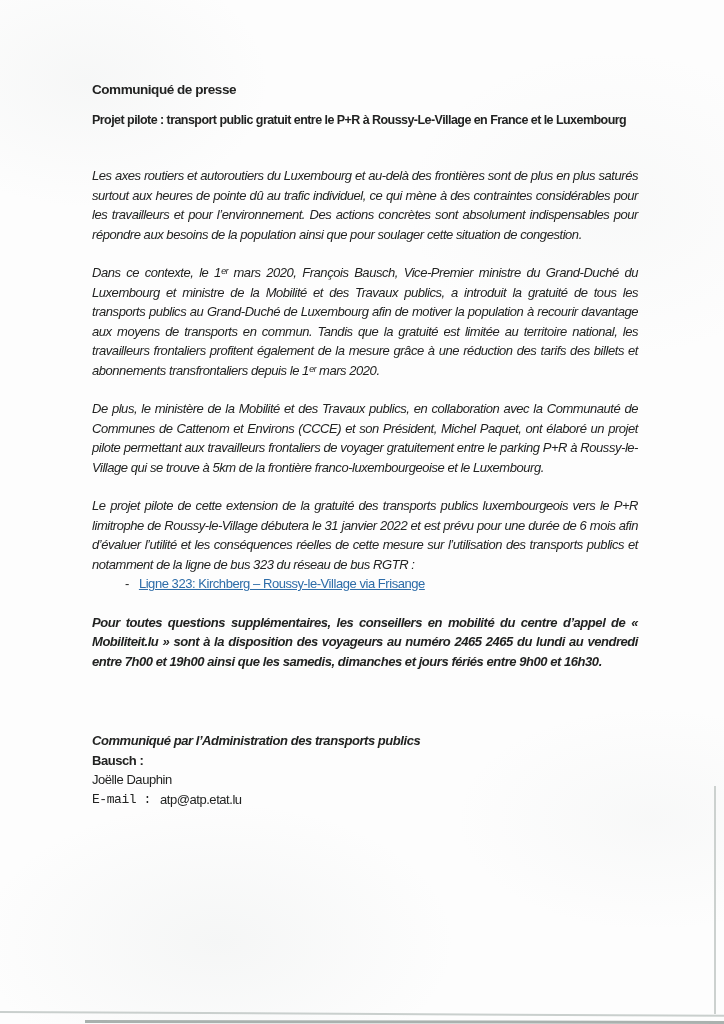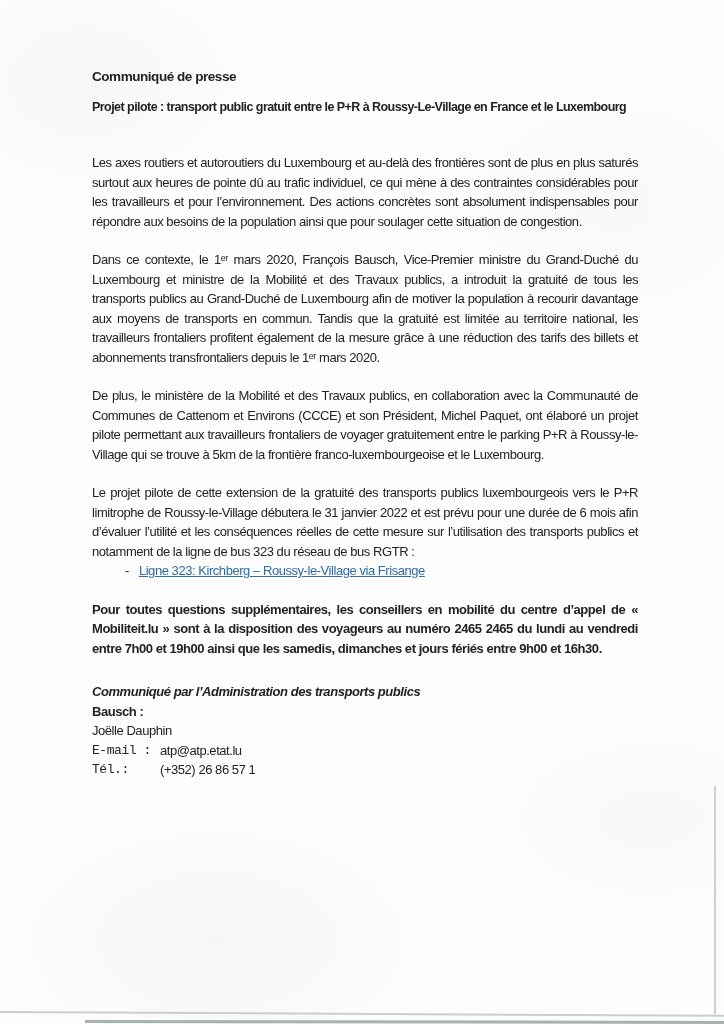--- a/index.html
+++ b/index.html
@@ -17,21 +17,21 @@
       radial-gradient(ellipse 300px 220px at 85% 20%, rgba(186,194,192,0.07), transparent 70%),
       radial-gradient(ellipse 340px 200px at 30% 92%, rgba(176,186,184,0.10), transparent 70%),
       radial-gradient(ellipse 280px 160px at 90% 80%, rgba(186,194,192,0.08), transparent 70%),
       #fdfdfd;
     color: #222322;
     font-family: "Liberation Sans", "DejaVu Sans", sans-serif;
     -webkit-font-smoothing: antialiased;
   }
   .content {
     position: absolute;
-    top: 67px;
+    top: 80px;
     left: 92px;
     width: 558px;
     font-size: 13px;
     line-height: 19.5px;
     letter-spacing: -0.45px;
   }
   .kicker {
     font-weight: bold;
     font-size: 13.5px;
     margin: 0 0 11px 0;
@@ -39,20 +39,21 @@
   .doc-title {
     font-weight: bold;
     font-size: 12.5px;
     letter-spacing: -0.55px;
     white-space: nowrap;
     margin: 0 0 36px 0;
   }
   .para {
     margin: 0 12px 19px 0;
     text-align: justify;
+    font-style: italic;
   }
   .para.bold {
     font-weight: bold;
   }
   .bullet-row {
     margin: 0 0 19px 0;
     padding-left: 33px;
     display: flex;
     gap: 10px;
     align-items: baseline;
@@ -60,21 +61,21 @@
   .bullet-dash {
     color: #222322;
   }
   .bus-link {
     color: #2d6ca8;
     text-decoration: underline;
     cursor: pointer;
     text-align: right;
   }
   .footer-block {
-    margin-top: 24px;
+    margin-top: 60px;
   }
   .footer-line {
     margin: 0;
   }
   .issued-by {
     font-weight: bold;
     font-style: italic;
   }
   .contact-label {
     font-weight: bold;
@@ -143,24 +144,20 @@
     <p class="para bold">Pour toutes questions supplémentaires, les conseillers en mobilité du centre d’appel de « Mobiliteit.lu » sont à la disposition des voyageurs au numéro 2465 2465 du lundi au vendredi entre 7h00 et 19h00 ainsi que les samedis, dimanches et jours fériés entre 9h00 et 16h30.</p>
 
     <div class="footer-block">
       <p class="footer-line issued-by">Communiqué par l’Administration des transports publics</p>
       <p class="footer-line contact-label">Bausch :</p>
       <p class="footer-line">Joëlle Dauphin</p>
       <div class="contact-row">
         <span class="label">E-mail :</span>
         <span class="value">atp@atp.etat.lu</span>
       </div>
-      <div class="contact-row">
-        <span class="label">Tél.:</span>
-        <span class="value">(+352) 26 86 57 1</span>
-      </div>
     </div>
 
   </div>
 
   <div class="scan-line-bottom-1"></div>
   <div class="scan-line-bottom-2"></div>
   <div class="scan-line-right"></div>
 </div>
 
 </body></html>

